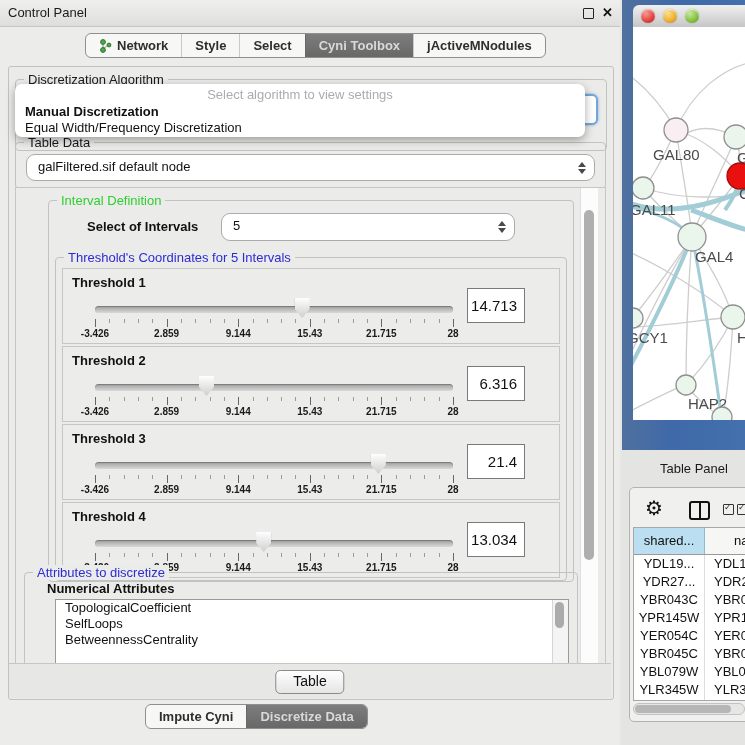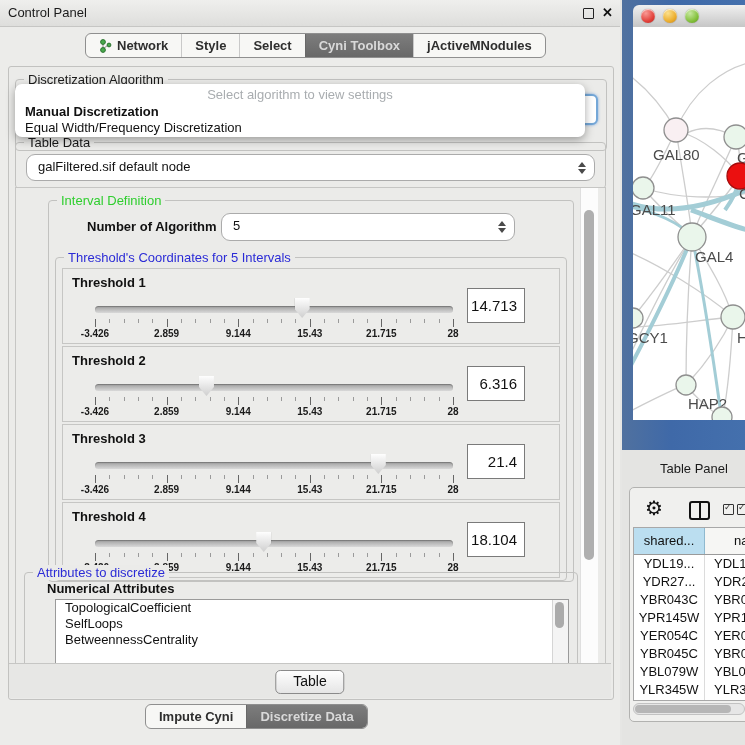--- a/index.html
+++ b/index.html
@@ -157,21 +157,21 @@
               <i class="up"></i>
               <i class="down"></i>
             </span>
         </div>
       </div>
 
       <div class="scrollwrap">
 
         <div class="group interval-group">
           <span class="group-title title-green">Interval Definition</span>
-          <span class="noi-label">Number of Algorithm</span>
+          <span class="noi-label">Select of Intervals</span>
           <div class="combo noi-combo">
             <span class="val">5</span>
             <span class="spin">
                 <i class="up"></i>
                 <i class="down"></i>
               </span>
           </div>
 
           <div class="group thr-group">
             <span class="group-title title-blue">Threshold's Coordinates for 5 Intervals</span>
@@ -338,21 +338,21 @@
                   <div class="tick major" style="left: 100%;"></div>
                 </div>
               <div class="tick-labels">
                   <span style="left: 0%;">-3.426</span>
                   <span style="left: 20%;">2.859</span>
                   <span style="left: 40%;">9.144</span>
                   <span style="left: 60%;">15.43</span>
                   <span style="left: 80%;">21.715</span>
                   <span style="left: 100%;">28</span>
                 </div>
-              <div class="value-box">18.104</div>
+              <div class="value-box">13.034</div>
             </div>
           </div>
         </div>
 
         <div class="group attr-group">
           <span class="group-title title-blue">Attributes to discretize</span>
           <span class="attr-sub">Numerical Attributes</span>
           <div class="attr-list">
             <div id="attr-items">
                 <div class="attr-item">TopologicalCoefficient</div>

